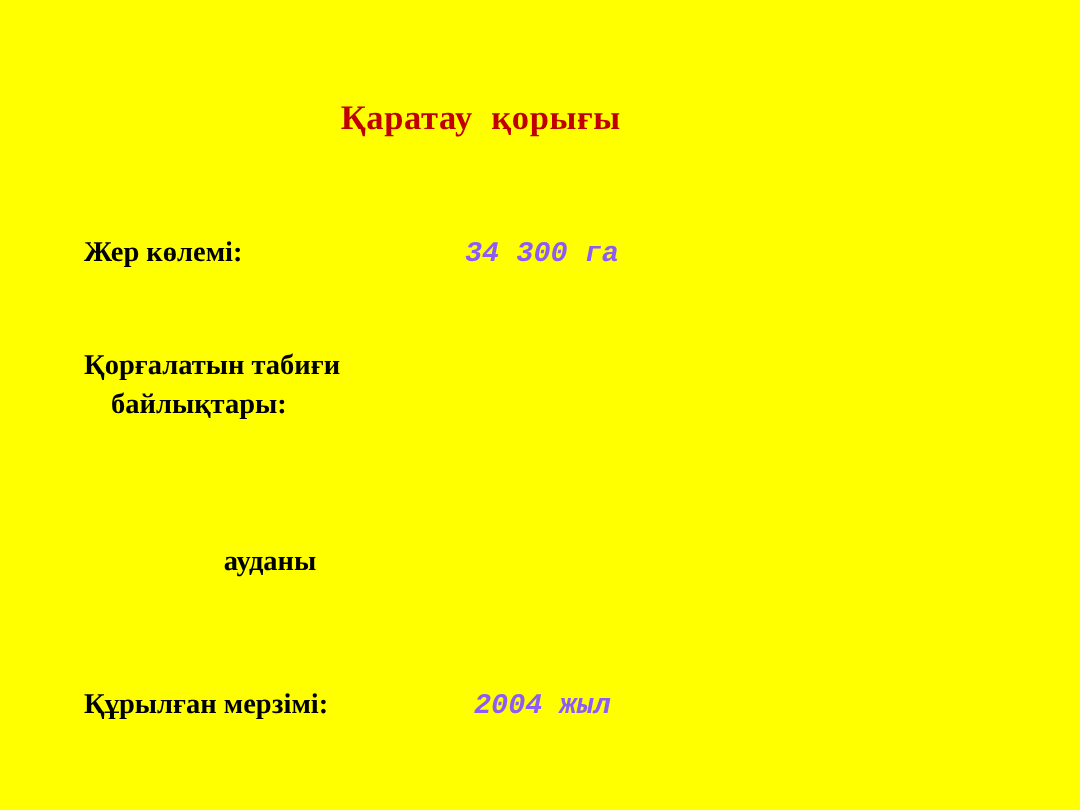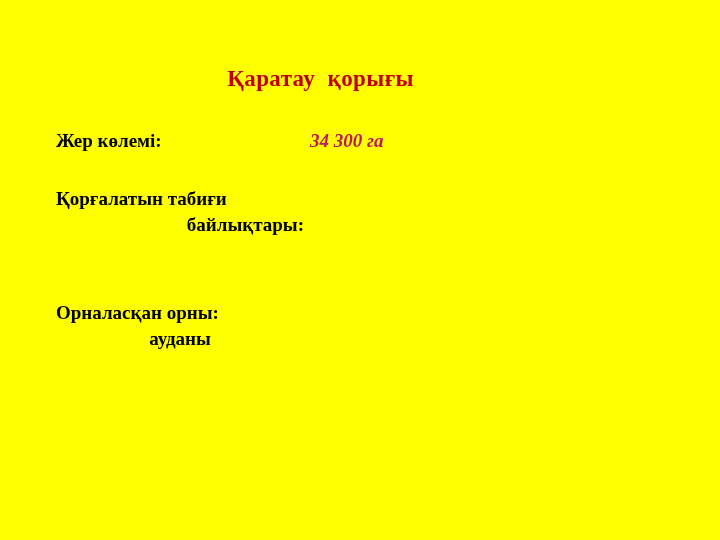--- a/index.html
+++ b/index.html
@@ -28,64 +28,65 @@
     color: #c00000;
     font-size: 23px;
     font-weight: bold;
     letter-spacing: 0.4px;
     line-height: 1.12;
     white-space: pre;
   }
   .body-block {
     position: absolute;
     left: 56px;
-    top: 128px;
+    top: 156px;
     width: 640px;
   }
   .row {
     position: relative;
     display: block;
   }
   .row + .row {
-    margin-top: 0px;
+    margin-top: 17px;
   }
   .label {
     position: absolute;
     left: 0;
     top: 0;
     width: 248px;
     color: #000000;
     font-size: 19px;
     font-weight: bold;
     line-height: 26px;
   }
   .label .l1 {
     display: block;
     text-align: left;
   }
   .label .l2-indent {
     display: block;
-    text-align: right;
+    text-align: left;
     padding-left: 18px;
   }
   .label .l2-plain {
     display: block;
     text-align: center;
   }
   .value {
     position: absolute;
     left: 248px;
     top: 0;
     width: 390px;
-    color: #be185d;
+    color: #8b5cf6;
     font-size: 19px;
     font-weight: bold;
     font-style: italic;
     line-height: 26px;
     word-spacing: 0px;
+    font-family: Liberation Mono, monospace;
   }
   
   #row-area        { height: 58px; }
   #row-protected   { height: 114px; }
   #row-location    { height: 78px; }
   #row-founded     { height: 40px; }
 
   #row-area .value       { left: 254px; }
   #row-protected .value  { left: 254px; width: 392px; }
   #row-location .value   { left: 258px; width: 380px; }
@@ -111,20 +112,27 @@
 
     <div class="row" id="row-protected">
       <div class="label">
         <span class="l1">Қорғалатын табиғи</span>
         <span class="l2-indent">байлықтары:</span>
       </div>
     </div>
 
     <div class="row" id="row-location">
       <div class="label">
-        <span class="l1">Орналасқан орны:</span>
         <span class="l2-plain">ауданы</span>
       </div>
     </div>
 
+    <div class="row" id="row-founded">
+      <div class="label">
+        <span class="l1">Құрылған мерзімі:</span>
+      </div>
+      <div class="value">
+        <span class="l1">2004 жыл</span>
+      </div>
+    </div>
 
   </div>
 </div>
 
 </body></html>

